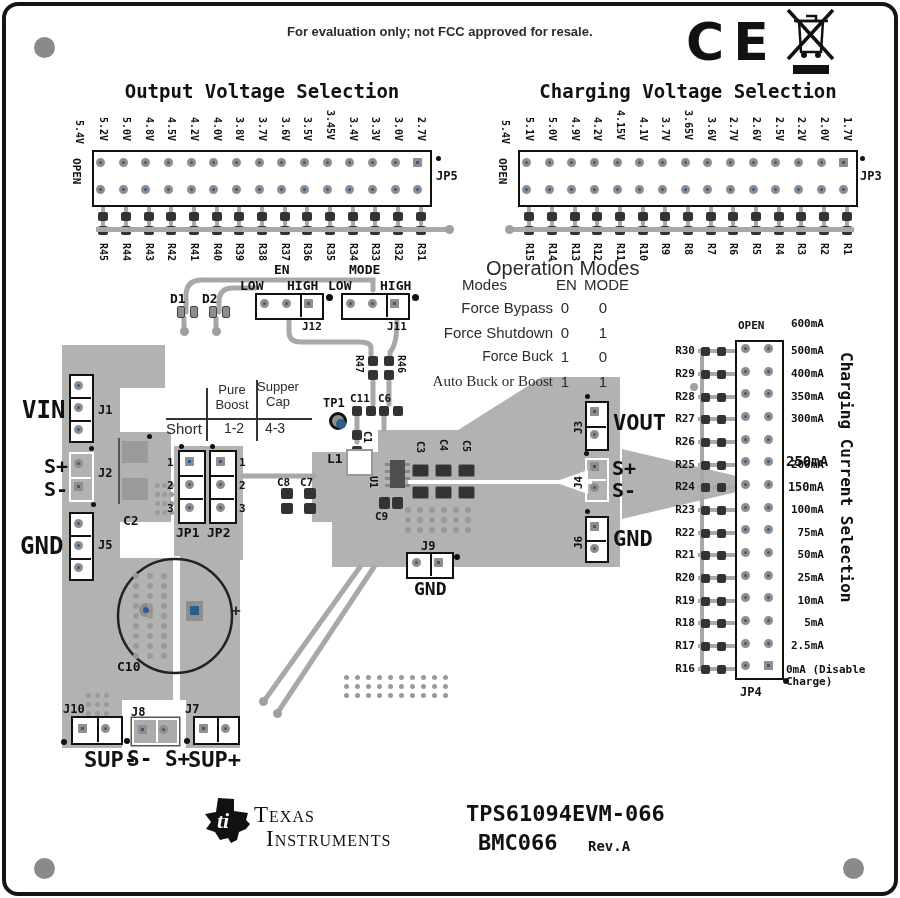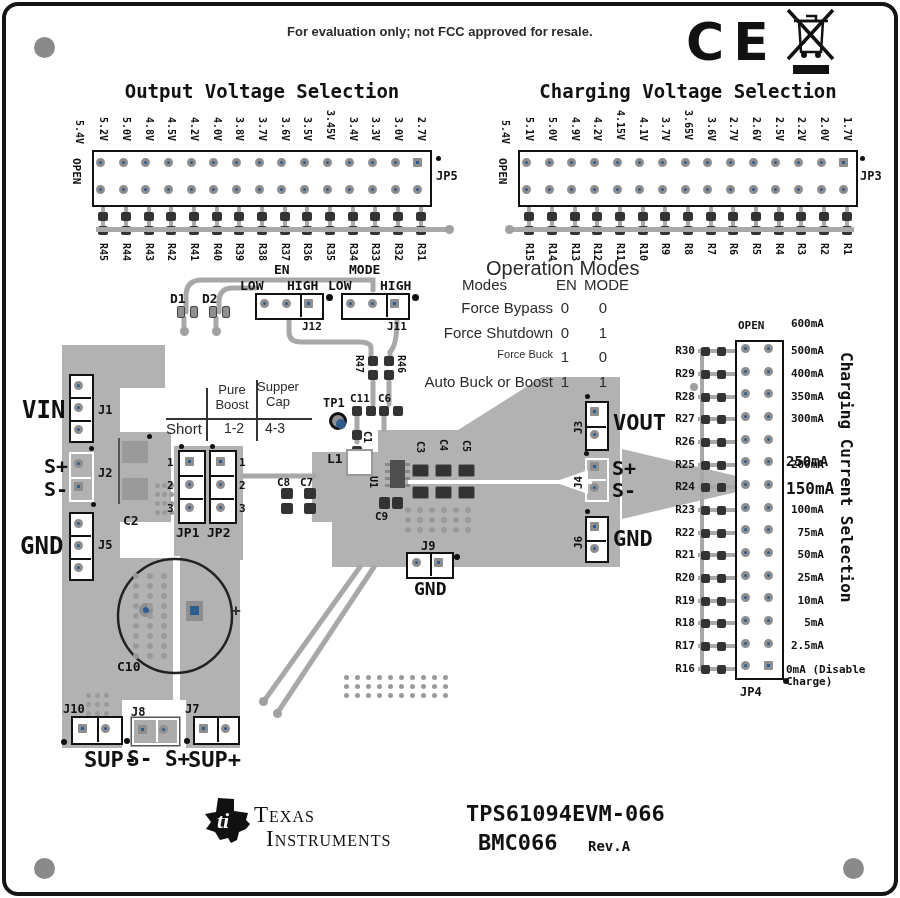--- a/index.html
+++ b/index.html
@@ -469,21 +469,21 @@
     <div class="pin" style="left: 763.5px; top: 411.833px;"></div>
     <div class="t " style="left: 786px; top: 413.333px; width: 38px; text-align: right; font-size: 11px; position: absolute;">300mA</div>
     <div class="pin" style="left: 740.5px; top: 434.5px;"></div>
     <div class="pin" style="left: 763.5px; top: 434.5px;"></div>
     <div class="t " style="left: 786px; top: 436px; width: 38px; text-align: right; font-size: 14px; position: absolute; margin-top: 18px;">250mA</div>
     <div class="pin" style="left: 740.5px; top: 457.167px;"></div>
     <div class="pin" style="left: 763.5px; top: 457.167px;"></div>
     <div class="t " style="left: 786px; top: 458.667px; width: 38px; text-align: right; font-size: 11px; position: absolute;">200mA</div>
     <div class="pin" style="left: 740.5px; top: 479.833px;"></div>
     <div class="pin" style="left: 763.5px; top: 479.833px;"></div>
-    <div class="t " style="left: 786px; top: 481.333px; width: 38px; text-align: right; font-size: 16px; position: absolute;">150mA</div>
+    <div class="t " style="left: 786px; top: 481.333px; width: 38px; text-align: right; font-size: 12px; position: absolute;">150mA</div>
     <div class="pin" style="left: 740.5px; top: 502.5px;"></div>
     <div class="pin" style="left: 763.5px; top: 502.5px;"></div>
     <div class="t " style="left: 786px; top: 504px; width: 38px; text-align: right; font-size: 11px; position: absolute;">100mA</div>
     <div class="pin" style="left: 740.5px; top: 525.167px;"></div>
     <div class="pin" style="left: 763.5px; top: 525.167px;"></div>
     <div class="t " style="left: 786px; top: 526.667px; width: 38px; text-align: right; font-size: 11px; position: absolute;">75mA</div>
     <div class="pin" style="left: 740.5px; top: 547.833px;"></div>
     <div class="pin" style="left: 763.5px; top: 547.833px;"></div>
     <div class="t " style="left: 786px; top: 549.333px; width: 38px; text-align: right; font-size: 11px; position: absolute;">50mA</div>
     <div class="pin" style="left: 740.5px; top: 570.5px;"></div>
@@ -501,24 +501,24 @@
     <div class="pin" style="left: 740.5px; top: 661.167px;"></div>
     <div class="pin sq" style="left: 763.5px; top: 661.167px;"></div>
     <div class="t wrap" style="left: 786px; top: 663.667px; width: 86px; font-size: 11px; position: absolute; white-space: normal;">0mA (Disable Charge)</div>
     <div class="bdot" style="left: 783px; top: 678px; width: 6px; height: 6px;"></div>
     <div class="t sans" style="left: 420px; top: 300px; width: 133px; text-align: right; font-size: 15px; position: absolute;">Force Bypass</div>
     <div class="t sans" style="left: 552px; top: 300px; width: 26px; text-align: center; font-size: 15px; position: absolute;">0</div>
     <div class="t sans" style="left: 585px; top: 300px; width: 36px; text-align: center; font-size: 15px; position: absolute;">0</div>
     <div class="t sans" style="left: 420px; top: 324.5px; width: 133px; text-align: right; font-size: 15px; position: absolute;">Force Shutdown</div>
     <div class="t sans" style="left: 552px; top: 324.5px; width: 26px; text-align: center; font-size: 15px; position: absolute;">0</div>
     <div class="t sans" style="left: 585px; top: 324.5px; width: 36px; text-align: center; font-size: 15px; position: absolute;">1</div>
-    <div class="t sans" style="left: 420px; top: 349px; width: 133px; text-align: right; font-size: 11px; position: absolute;">Force Buck</div>
+    <div class="t sans" style="left: 420px; top: 349px; width: 133px; text-align: right; font-size: 14px; position: absolute;">Force Buck</div>
     <div class="t sans" style="left: 552px; top: 349px; width: 26px; text-align: center; font-size: 15px; position: absolute;">1</div>
     <div class="t sans" style="left: 585px; top: 349px; width: 36px; text-align: center; font-size: 15px; position: absolute;">0</div>
-    <div class="t sans" style="left: 420px; top: 373.5px; width: 133px; text-align: right; font-size: 15px; position: absolute;">Auto Buck or Boost</div>
+    <div class="t sans" style="left: 420px; top: 373.5px; width: 133px; text-align: right; font-size: 15px; position: absolute; font-family: Liberation Serif, serif;">Auto Buck or Boost</div>
     <div class="t sans" style="left: 552px; top: 373.5px; width: 26px; text-align: center; font-size: 15px; position: absolute;">1</div>
     <div class="t sans" style="left: 585px; top: 373.5px; width: 36px; text-align: center; font-size: 15px; position: absolute;">1</div>
     <div class="tl" style="left: 166px; top: 418px; width: 146px; height: 1.5px;"></div>
     <div class="tl" style="left: 206px; top: 388px; width: 1.5px; height: 53px;"></div>
     <div class="tl" style="left: 256px; top: 380px; width: 1.5px; height: 61px;"></div>
     <div class="t " style="left: 167px; top: 457px; font-size: 11px; position: absolute;">1</div>
     <div class="t " style="left: 239px; top: 457px; font-size: 11px; position: absolute;">1</div>
     <div class="t " style="left: 167px; top: 480px; font-size: 11px; position: absolute;">2</div>
     <div class="t " style="left: 239px; top: 480px; font-size: 11px; position: absolute;">2</div>
     <div class="t " style="left: 167px; top: 503px; font-size: 11px; position: absolute;">3</div>

